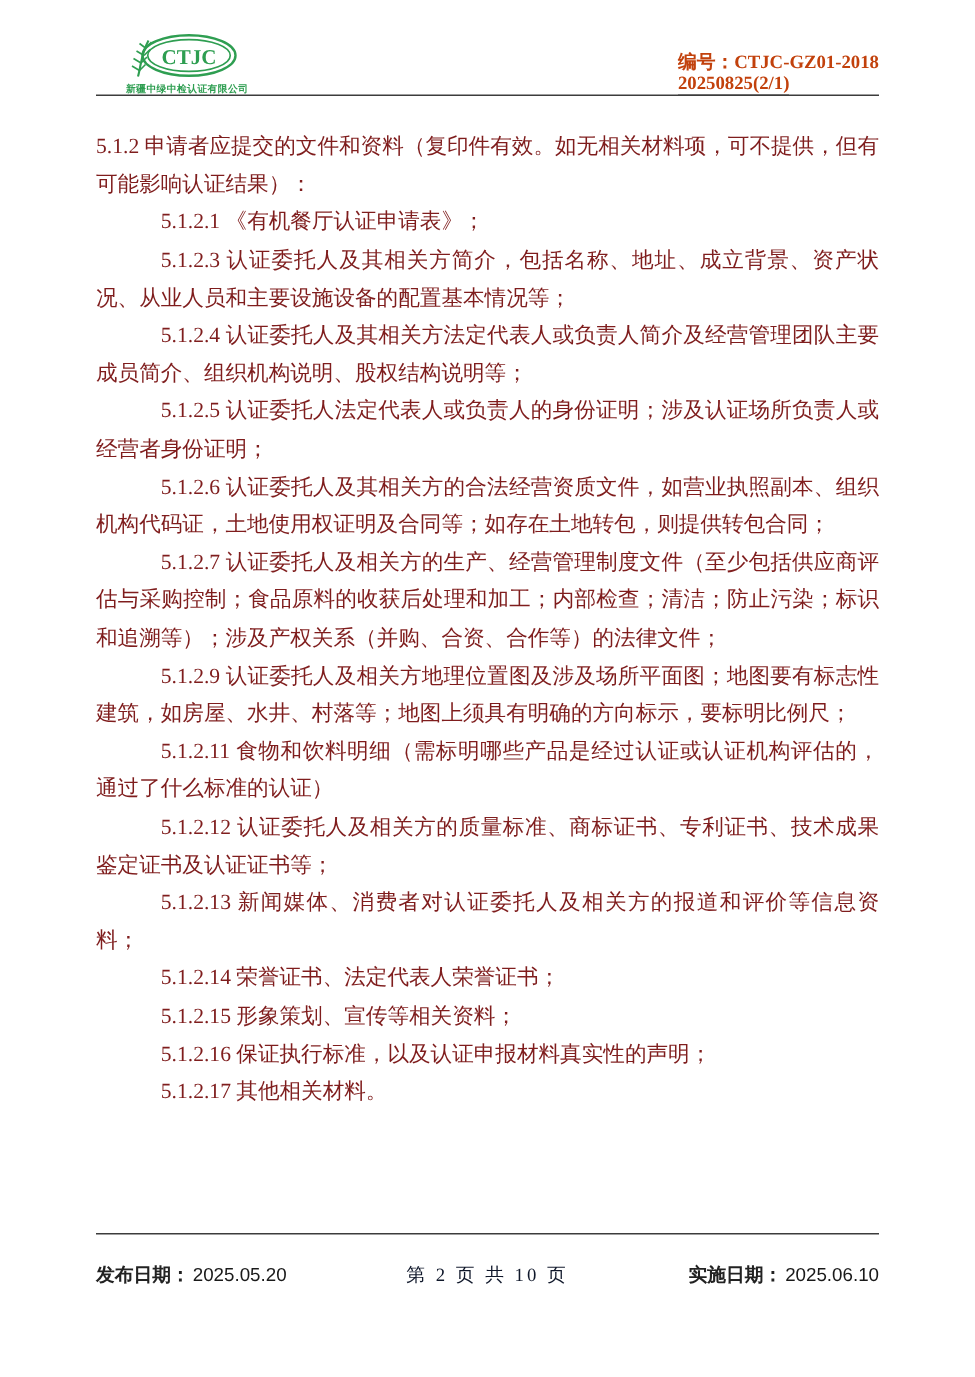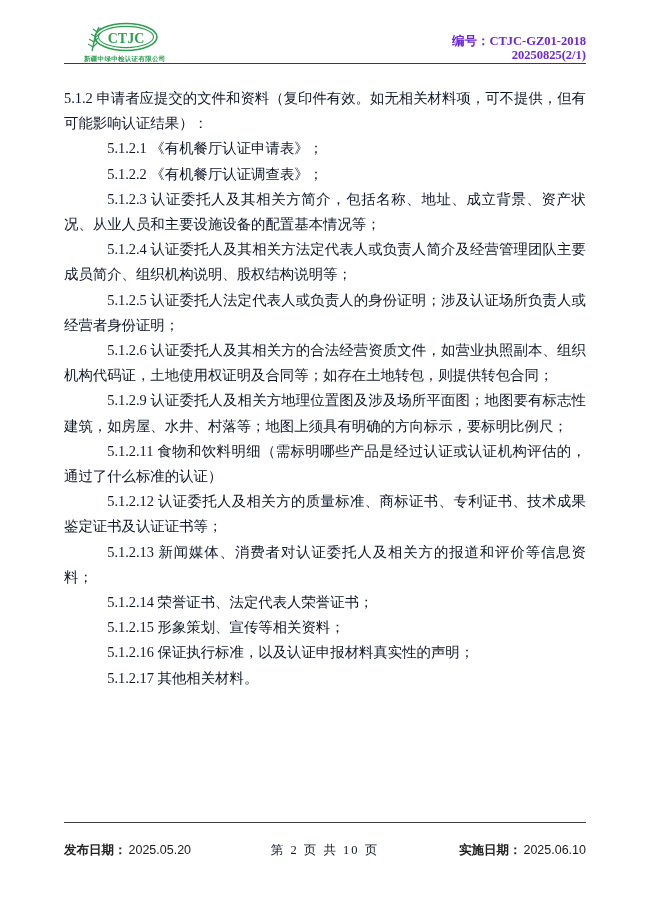--- a/index.html
+++ b/index.html
@@ -36,43 +36,42 @@
     letter-spacing: 0.3px;
     color: #2e9e51;
     font-weight: 700;
     white-space: nowrap;
     font-family: "Liberation Sans", "DejaVu Sans", sans-serif;
   }
   .docnum-block {
     position: absolute;
     right: 0;
     bottom: -1px;
-    text-align: right;
+    text-align: left;
     font-size: 12.5px;
     font-weight: 600;
     line-height: 14px;
-    color: #6d28d9;
+    color: #c2410c;
   }
   .doc-version-line {
     display: inline-block;
     border-bottom: 1px solid #3c3c3c;
     padding-bottom: 1px;
-    margin-left: 24px;
   }
 
   
   .body-text {
     position: absolute;
     left: 64px;
     right: 64px;
     top: 86px;
     font-size: 14.4px;
     line-height: 25.2px;
     text-align: justify;
-    color: #0f172a;
+    color: #7f1d1d;
   }
   .body-text p {
     margin: 0;
     text-indent: 3em;
   }
   .body-text p.lead { text-indent: 0; }
 
   
   .footer {
     position: absolute;
@@ -126,25 +125,25 @@
     </div>
     <div class="docnum-block">
       <div><span>编号：</span><span>CTJC-GZ01-2018</span></div>
       <div><span class="doc-version-line">20250825(2/1)</span></div>
     </div>
   </div>
 
   <div class="body-text">
     <p class="lead">5.1.2 申请者应提交的文件和资料（复印件有效。如无相关材料项，可不提供，但有可能影响认证结果）：</p>
     <p>5.1.2.1 《有机餐厅认证申请表》；</p>
-    <p>5.1.2.2 《有机餐厅认证调查表》；</p>
     <p>5.1.2.3 认证委托人及其相关方简介，包括名称、地址、成立背景、资产状况、从业人员和主要设施设备的配置基本情况等；</p>
     <p>5.1.2.4 认证委托人及其相关方法定代表人或负责人简介及经营管理团队主要成员简介、组织机构说明、股权结构说明等；</p>
     <p>5.1.2.5 认证委托人法定代表人或负责人的身份证明；涉及认证场所负责人或经营者身份证明；</p>
     <p>5.1.2.6 认证委托人及其相关方的合法经营资质文件，如营业执照副本、组织机构代码证，土地使用权证明及合同等；如存在土地转包，则提供转包合同；</p>
+    <p>5.1.2.7 认证委托人及相关方的生产、经营管理制度文件（至少包括供应商评估与采购控制；食品原料的收获后处理和加工；内部检查；清洁；防止污染；标识和追溯等）；涉及产权关系（并购、合资、合作等）的法律文件；</p>
     <p>5.1.2.9 认证委托人及相关方地理位置图及涉及场所平面图；地图要有标志性建筑，如房屋、水井、村落等；地图上须具有明确的方向标示，要标明比例尺；</p>
     <p>5.1.2.11 食物和饮料明细（需标明哪些产品是经过认证或认证机构评估的，通过了什么标准的认证）</p>
     <p>5.1.2.12 认证委托人及相关方的质量标准、商标证书、专利证书、技术成果鉴定证书及认证证书等；</p>
     <p>5.1.2.13 新闻媒体、消费者对认证委托人及相关方的报道和评价等信息资料；</p>
     <p>5.1.2.14 荣誉证书、法定代表人荣誉证书；</p>
     <p>5.1.2.15 形象策划、宣传等相关资料；</p>
     <p>5.1.2.16 保证执行标准，以及认证申报材料真实性的声明；</p>
     <p>5.1.2.17 其他相关材料。</p>
   </div>
 

